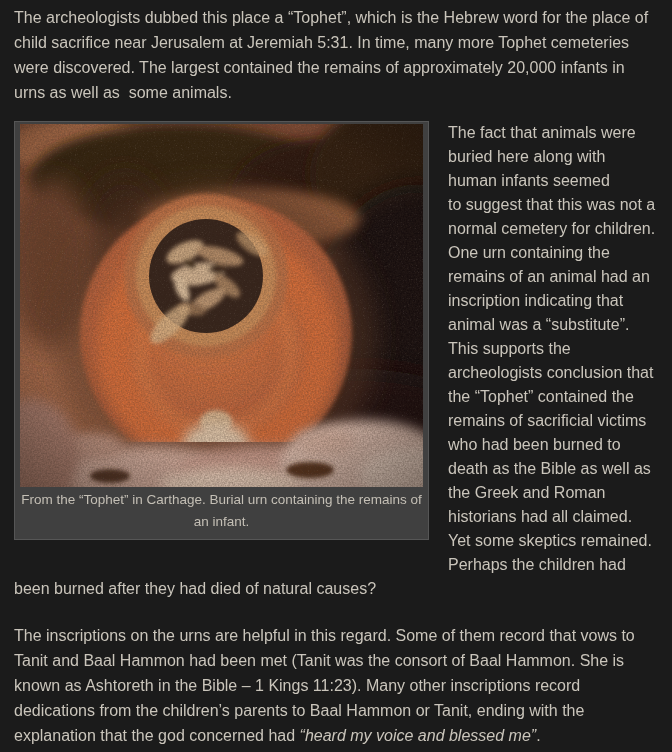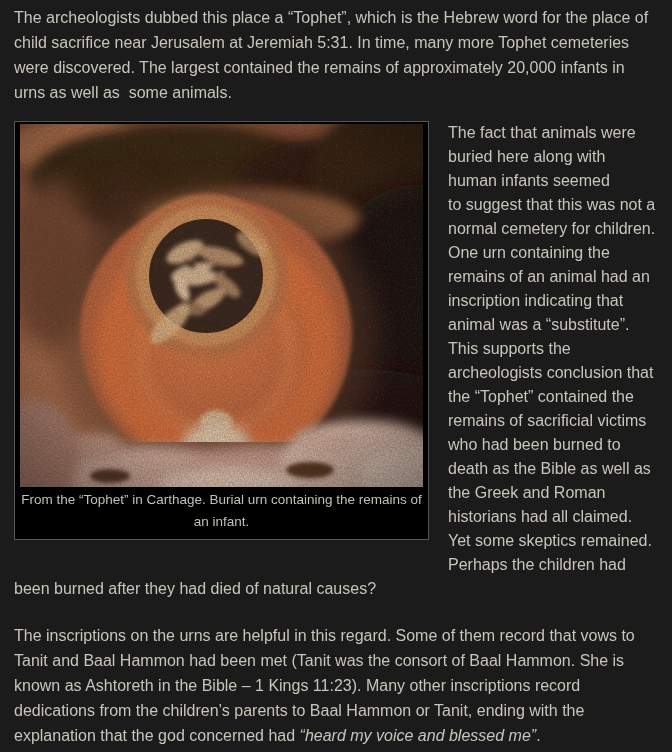--- a/index.html
+++ b/index.html
@@ -8,21 +8,21 @@
     font-family: "Liberation Sans", sans-serif;
     font-size: 16px; color: #cac5bb;
     -webkit-font-smoothing: antialiased;
   }
   .page { padding: 5px 14px 0 14px; }
   .para { margin: 0; }
   .p1 { line-height: 25px; white-space: pre-wrap; margin-bottom: 16px; }
   .urn-figure {
     float: left; box-sizing: border-box; width: 415px;
     border: 1px solid #565656; padding: 2px 2px 6px 2px;
-    margin: 0 19px 20px 0; background: #000000;
+    margin: 0 19px 20px 0; background: #404040;
   }
   .photo { width: 403px; height: 363px; margin: 0 auto; overflow: hidden; }
   .photo svg { display: block; }
   .caption {
     font-size: 13.5px; line-height: 22px; margin-top: 2px;
     text-align: center; color: #c4bfb5; white-space: pre-line;
   }
   .p2 { line-height: 24px; white-space: pre-line; margin-bottom: 22px; }
   .p3 { line-height: 25px; }
   .p3 i { font-style: italic; }

